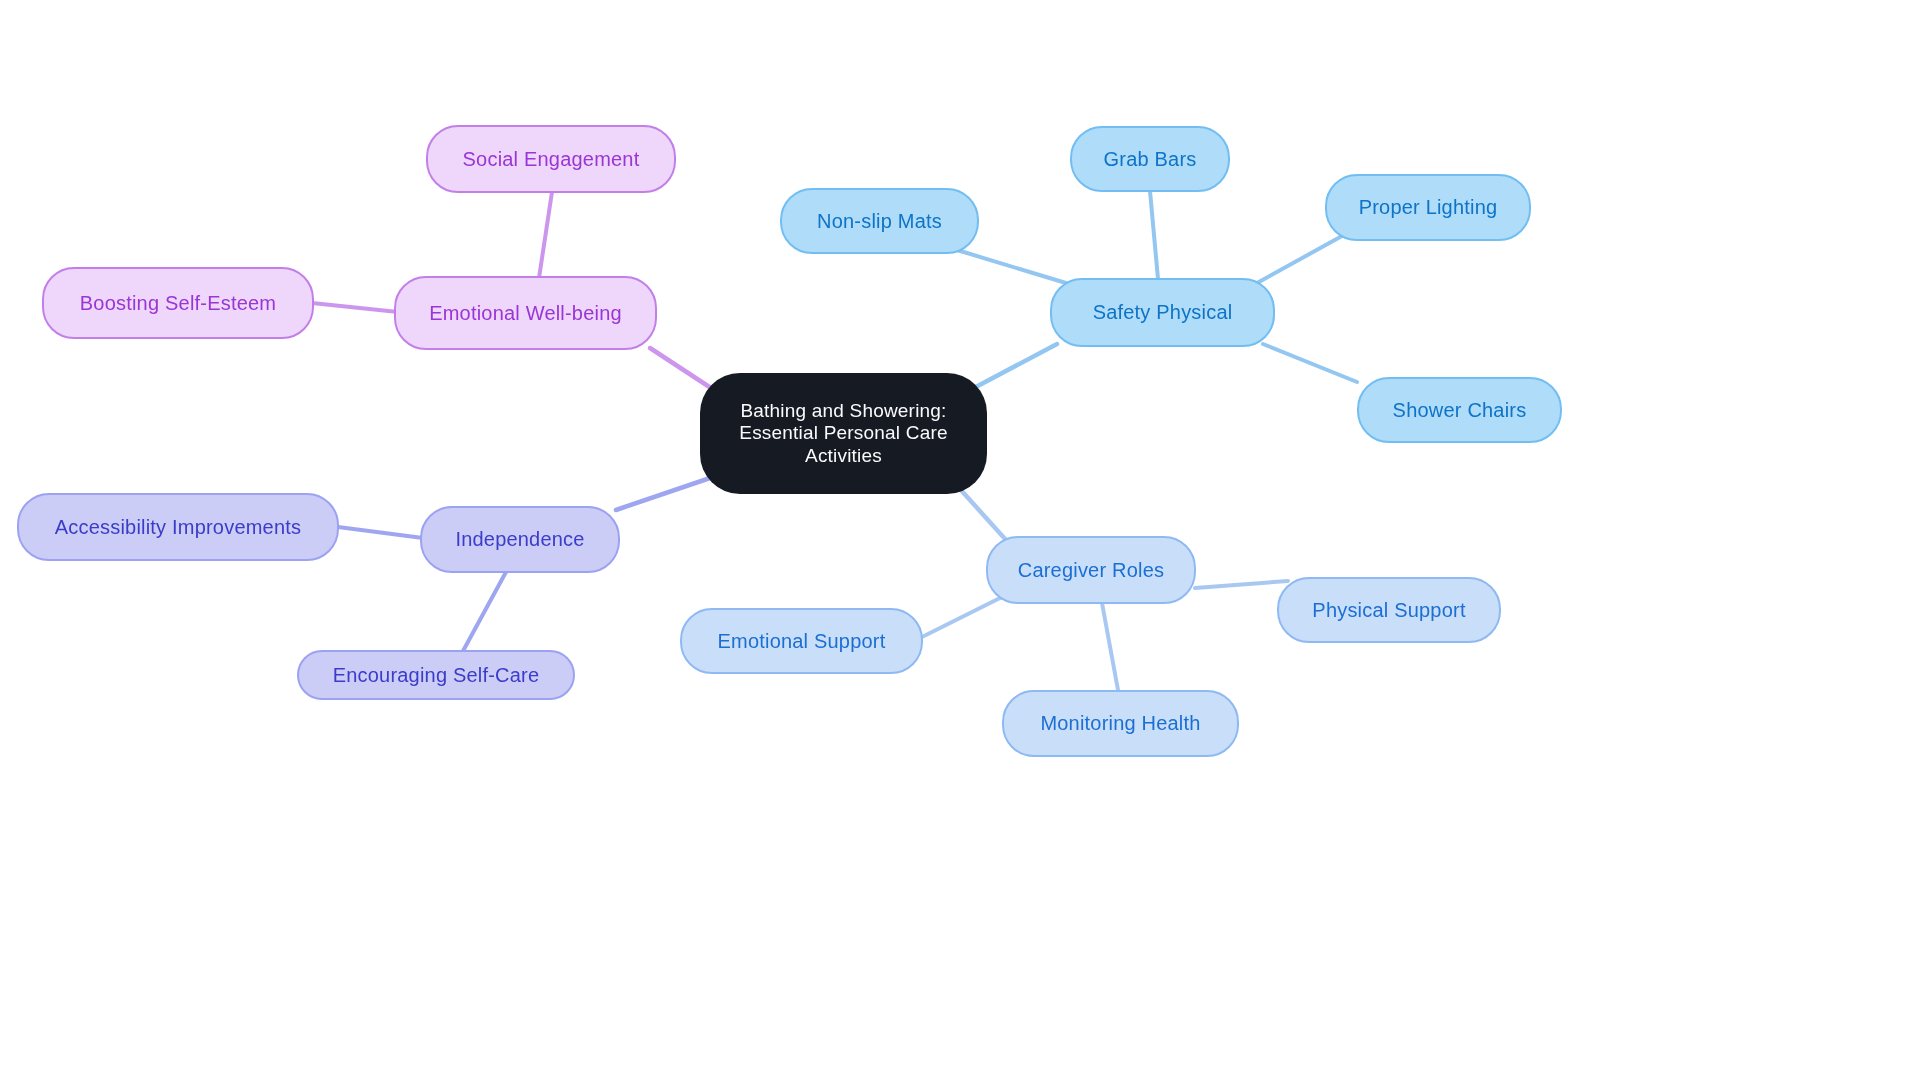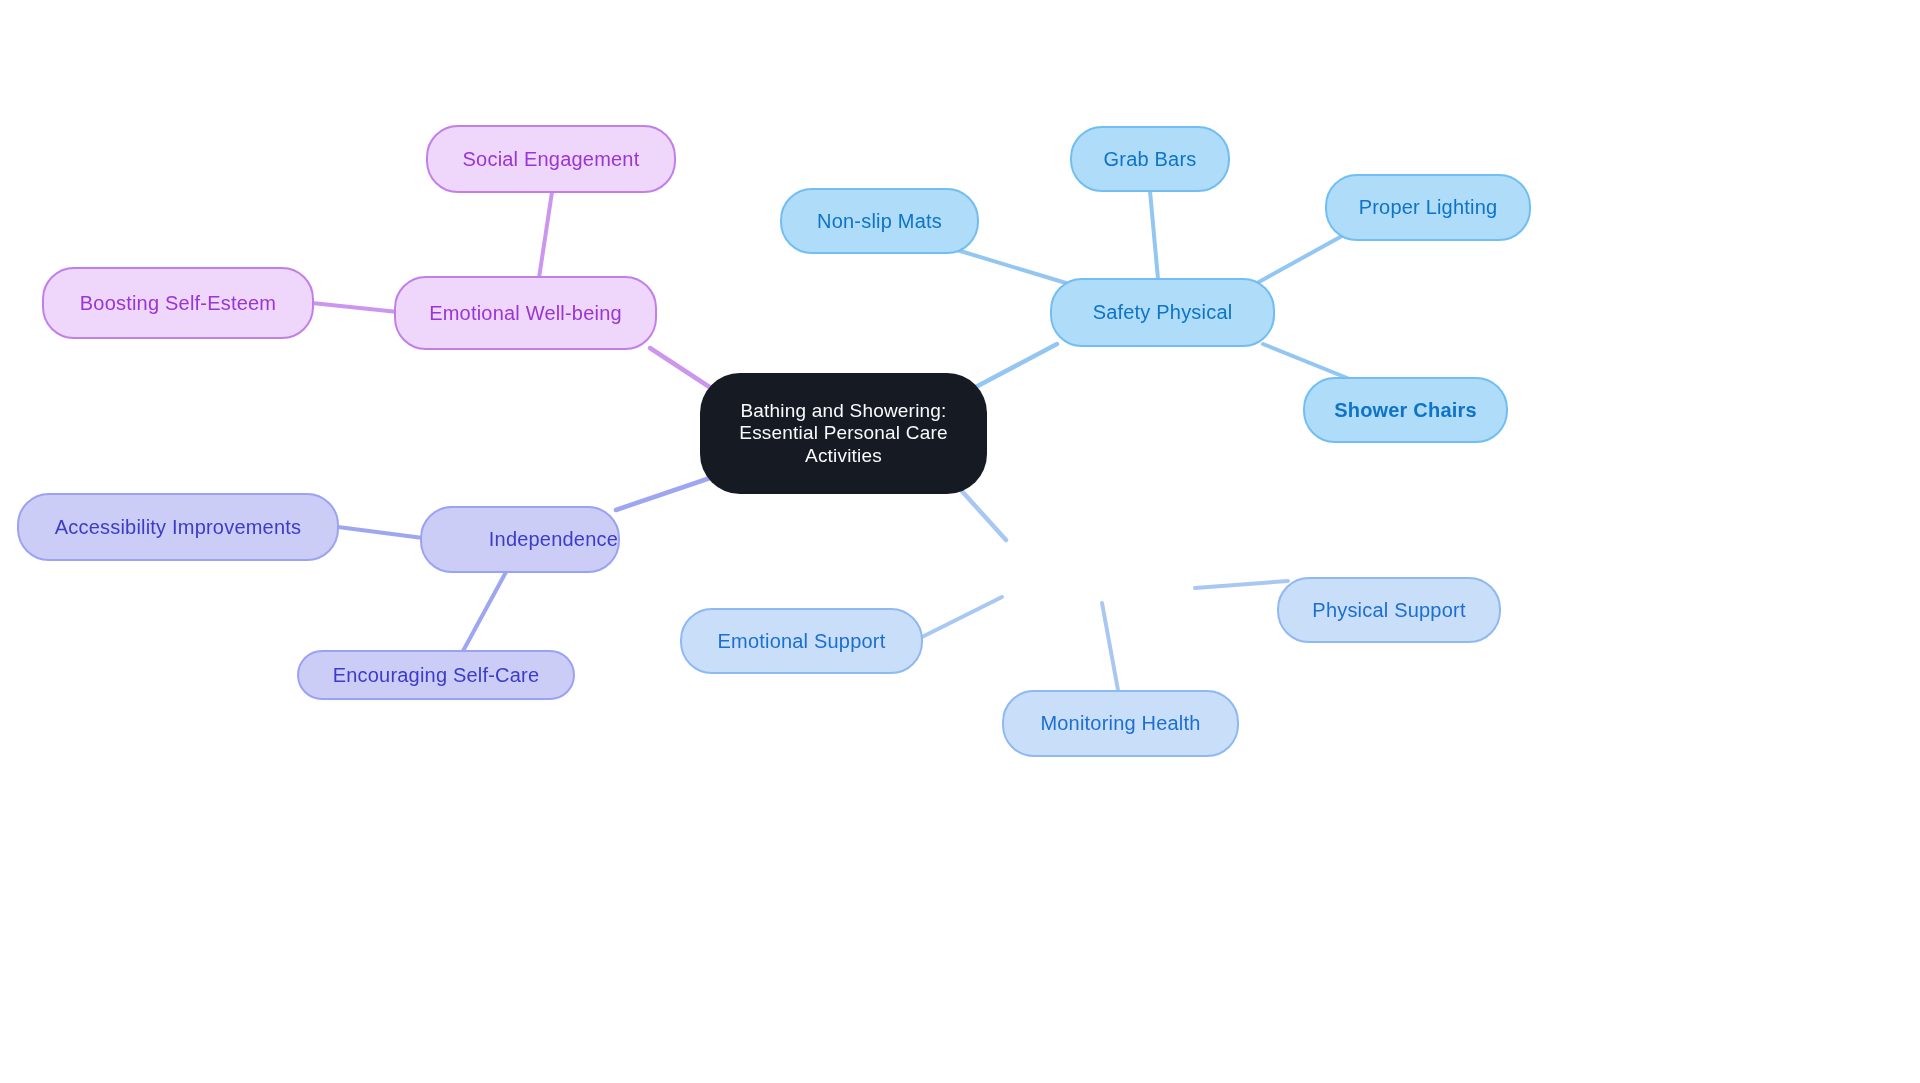--- a/index.html
+++ b/index.html
@@ -115,34 +115,37 @@
   </div>
   <div class="node c-sky" style="left:780px; top:188px; width:199px; height:66px;">
     <span>Non-slip Mats</span>
   </div>
   <div class="node c-sky" style="left:1070px; top:126px; width:160px; height:66px;">
     <span>Grab Bars</span>
   </div>
   <div class="node c-sky" style="left:1325px; top:174px; width:206px; height:67px;">
     <span>Proper Lighting</span>
   </div>
-  <div class="node c-sky" style="left:1303px; top:377px; width:205px; height:66px;font-weight:bold;">
+  <div class="node c-sky" style="left:1357px; top:377px; width:205px; height:66px;">
     <span>Shower Chairs</span>
   </div>
 
-  <div class="node c-peri" style="left:420px; top:506px; width:200px; height:67px;justify-content:flex-end;">
+  <div class="node c-peri" style="left:420px; top:506px; width:200px; height:67px;">
     <span>Independence</span>
   </div>
   <div class="node c-peri" style="left:17px; top:493px; width:322px; height:68px;">
     <span>Accessibility Improvements</span>
   </div>
   <div class="node c-peri" style="left:297px; top:650px; width:278px; height:50px;">
     <span>Encouraging Self-Care</span>
   </div>
 
+  <div class="node c-pale" style="left:986px; top:536px; width:210px; height:68px;">
+    <span>Caregiver Roles</span>
+  </div>
   <div class="node c-pale" style="left:680px; top:608px; width:243px; height:66px;">
     <span>Emotional Support</span>
   </div>
   <div class="node c-pale" style="left:1277px; top:577px; width:224px; height:66px;">
     <span>Physical Support</span>
   </div>
   <div class="node c-pale" style="left:1002px; top:690px; width:237px; height:67px;">
     <span>Monitoring Health</span>
   </div>
 

